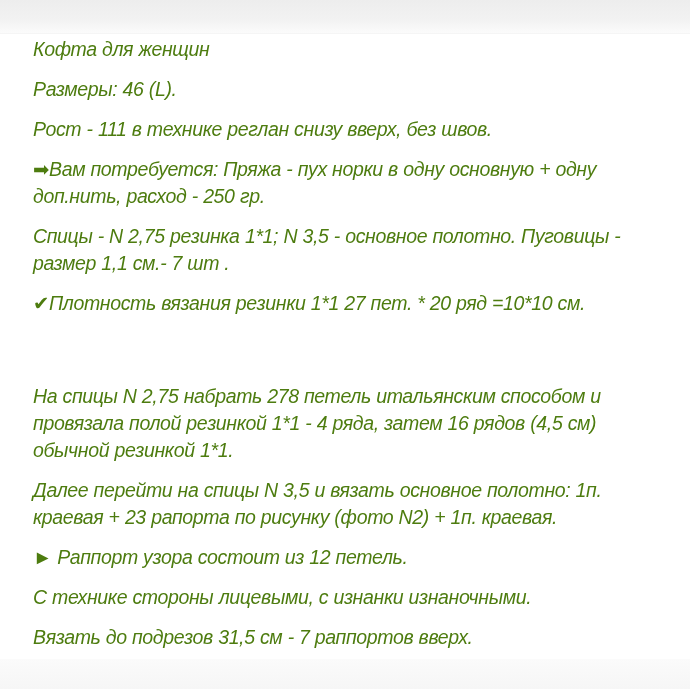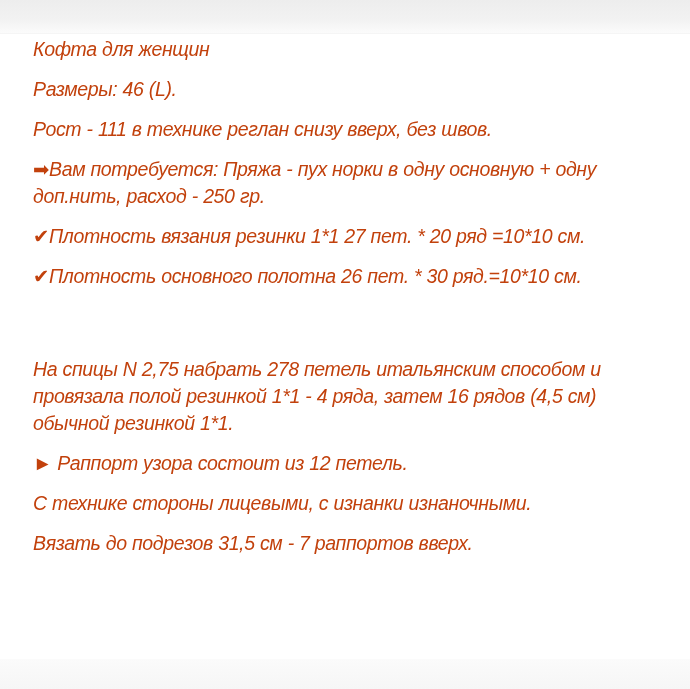--- a/index.html
+++ b/index.html
@@ -26,21 +26,21 @@
     left: 0; right: 0; bottom: 0;
     height: 30px;
     background: linear-gradient(to bottom, #fbfbfb 0%, #f6f6f6 100%);
   }
   .doc-content {
     position: absolute;
     top: 33px;
     left: 33px;
     right: 18px;
     padding-top: 3px;
-    color: #c2410c;
+    color: #4d7c0f;
     font-size: 19.5px;
     line-height: 27px;
     font-style: italic;
     letter-spacing: -0.35px;
     word-spacing: 0.2px;
   }
   .doc-content p {
     margin: 0 0 13px 0;
   }
   .doc-content p.gap-before {
@@ -51,19 +51,20 @@
 <body>
 
 <div class="photo-edge-top"></div>
 <div class="photo-edge-bottom"></div>
 
 <div class="doc-content">
   <p>Кофта для женщин</p>
   <p>Размеры: 46 (L).</p>
   <p>Рост - 111 в технике реглан снизу вверх, без швов.</p>
   <p>➡Вам потребуется: Пряжа - пух норки в одну основную + одну доп.нить, расход - 250 гр.</p>
+  <p>Спицы - N 2,75 резинка 1*1; N 3,5 - основное полотно. Пуговицы - размер 1,1 см.- 7 шт .</p>
   <p>✔Плотность вязания резинки 1*1 27 пет. * 20 ряд =10*10 см.</p>
-  <p>✔Плотность основного полотна 26 пет. * 30 ряд.=10*10 см.</p>
   <p class="gap-before">На спицы N 2,75 набрать 278 петель итальянским способом и провязала полой резинкой 1*1 - 4 ряда, затем 16 рядов (4,5 см) обычной резинкой 1*1.</p>
+  <p>Далее перейти на спицы N 3,5 и вязать основное полотно: 1п. краевая + 23 рапорта по рисунку (фото N2) + 1п. краевая.</p>
   <p>► Раппорт узора состоит из 12 петель.</p>
   <p>С технике стороны лицевыми, с изнанки изнаночными.</p>
   <p>Вязать до подрезов 31,5 см - 7 раппортов вверх.</p>
 </div>
 
 </body></html>

